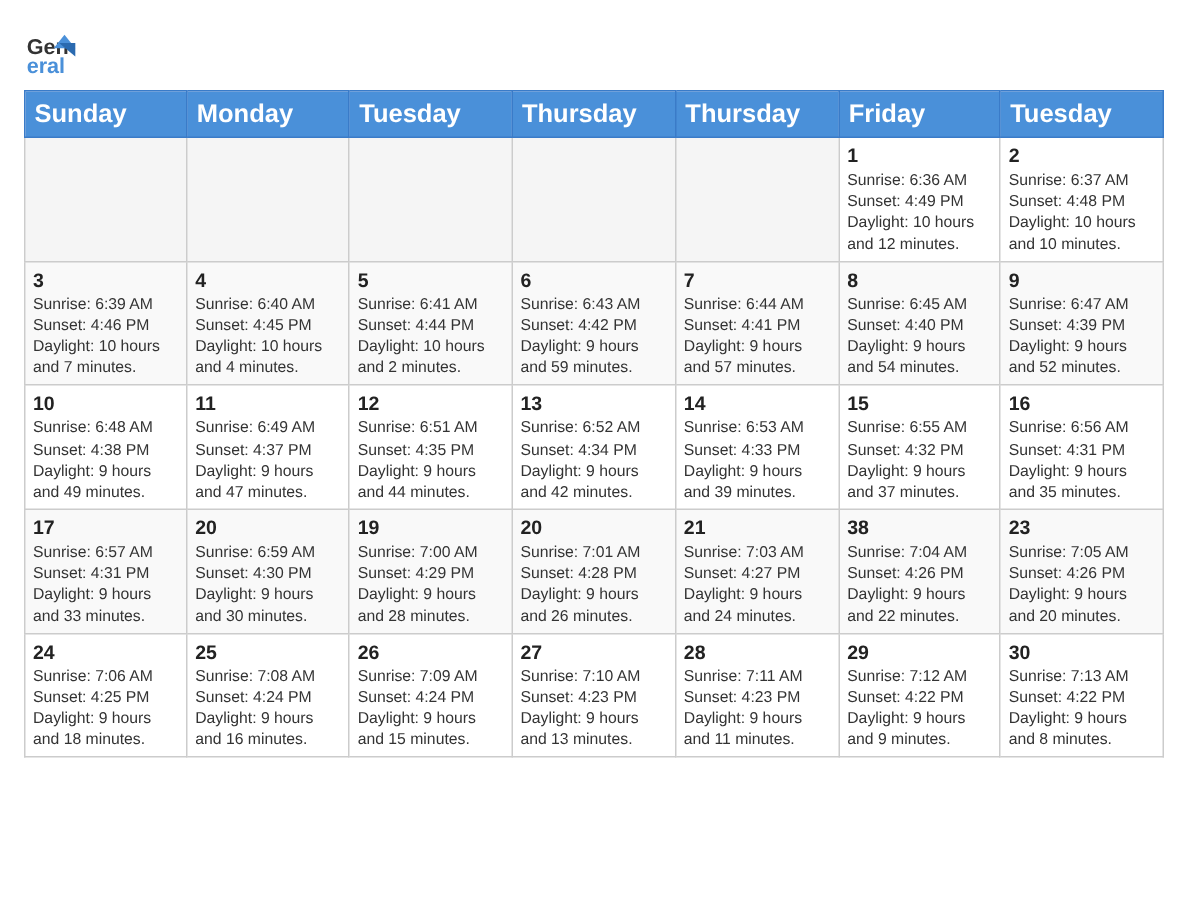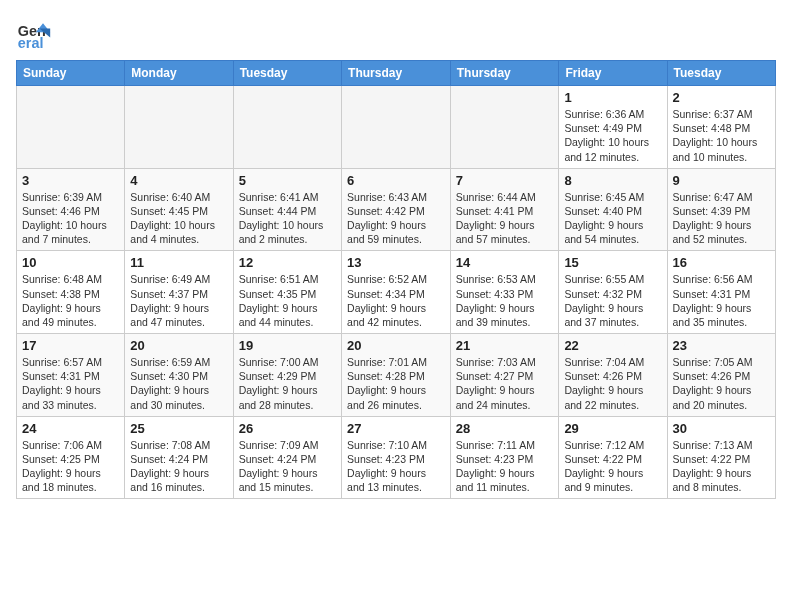--- a/index.html
+++ b/index.html
@@ -47,21 +47,21 @@
     .calendar {
       width: 100%;
       border-collapse: collapse;
       font-size: 11px;
     }
     .calendar th {
       background: #4a90d9;
       color: #fff;
       text-align: left;
       padding: 5px 6px;
-      font-size: 12px;
+      font-size: 17px;
       font-weight: bold;
       border: 1px solid #3a7bc8;
     }
     .calendar td {
       vertical-align: top;
       border: 1px solid #ccc;
       padding: 4px 5px;
       width: 110px;
       height: 80px;
       background: #fff;
@@ -210,21 +210,21 @@
         </td>
         <td>
           <div class="day-num">20</div>
           <div class="day-info">Sunrise: 7:01 AM<br>Sunset: 4:28 PM<br>Daylight: 9 hours and 26 minutes.</div>
         </td>
         <td>
           <div class="day-num">21</div>
           <div class="day-info">Sunrise: 7:03 AM<br>Sunset: 4:27 PM<br>Daylight: 9 hours and 24 minutes.</div>
         </td>
         <td>
-          <div class="day-num">22</div>
+          <div class="day-num">38</div>
           <div class="day-info">Sunrise: 7:04 AM<br>Sunset: 4:26 PM<br>Daylight: 9 hours and 22 minutes.</div>
         </td>
         <td>
           <div class="day-num">23</div>
           <div class="day-info">Sunrise: 7:05 AM<br>Sunset: 4:26 PM<br>Daylight: 9 hours and 20 minutes.</div>
         </td>
       </tr>
       <tr>
         <td>
           <div class="day-num">24</div>

